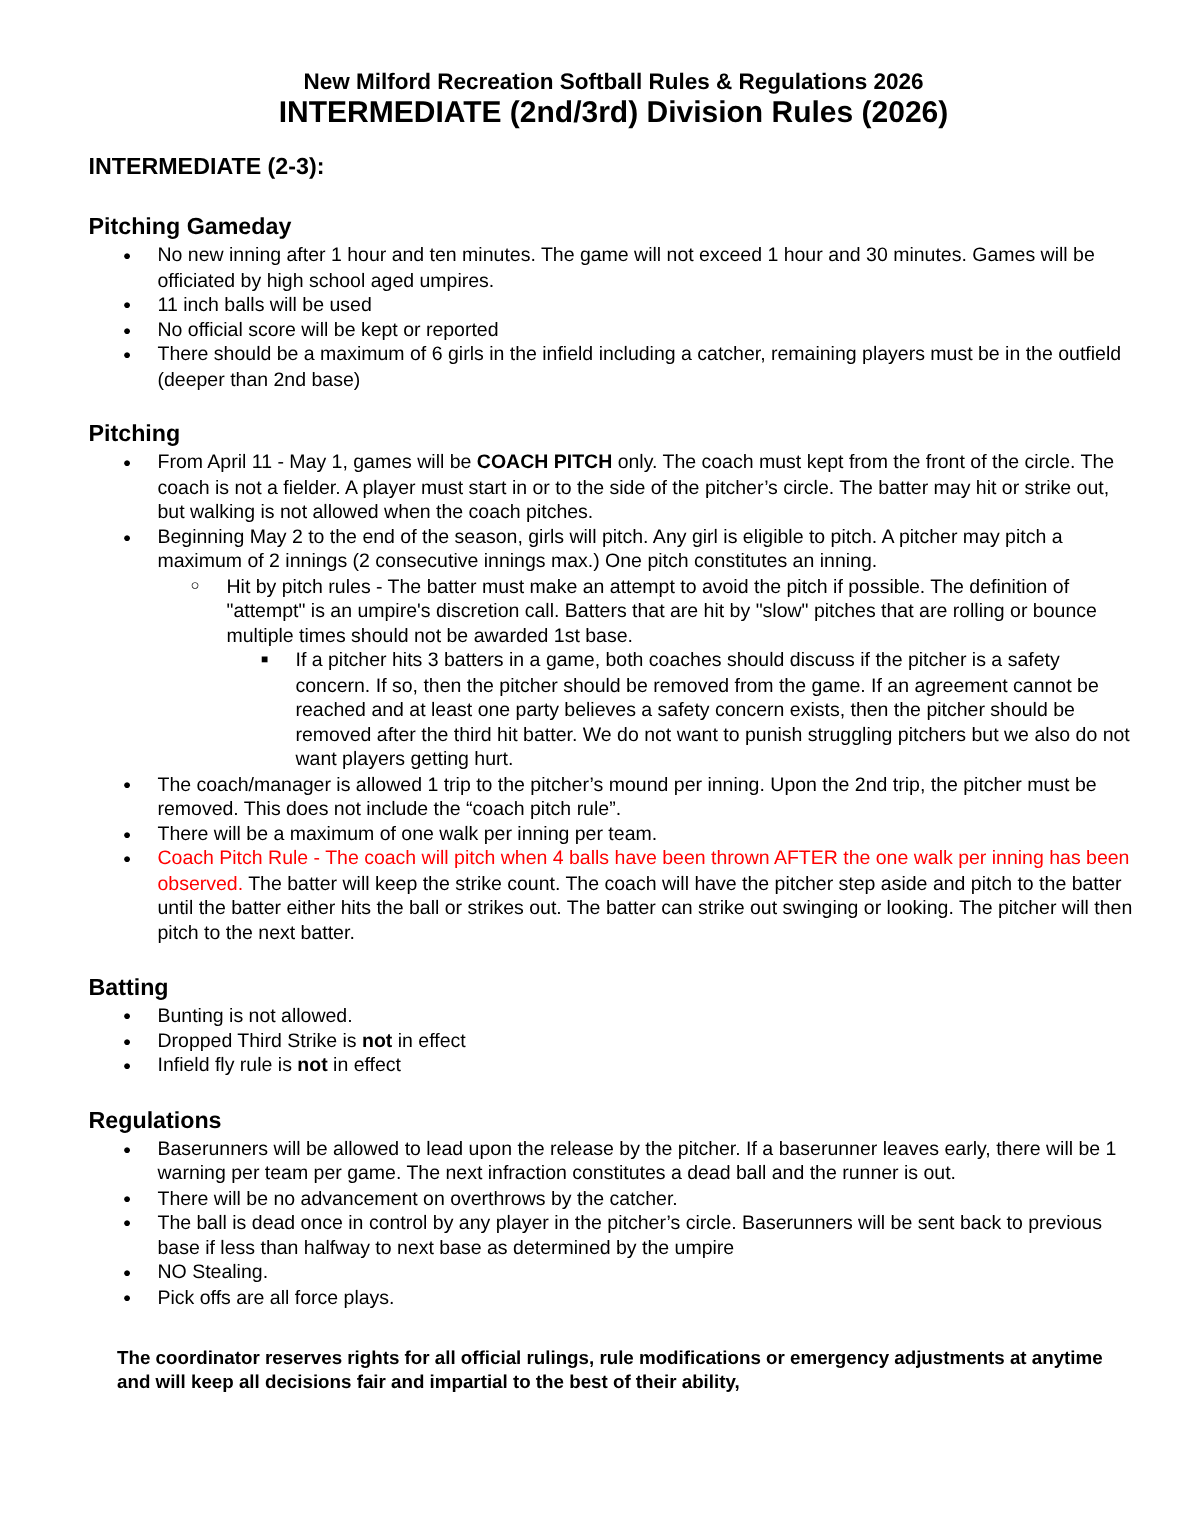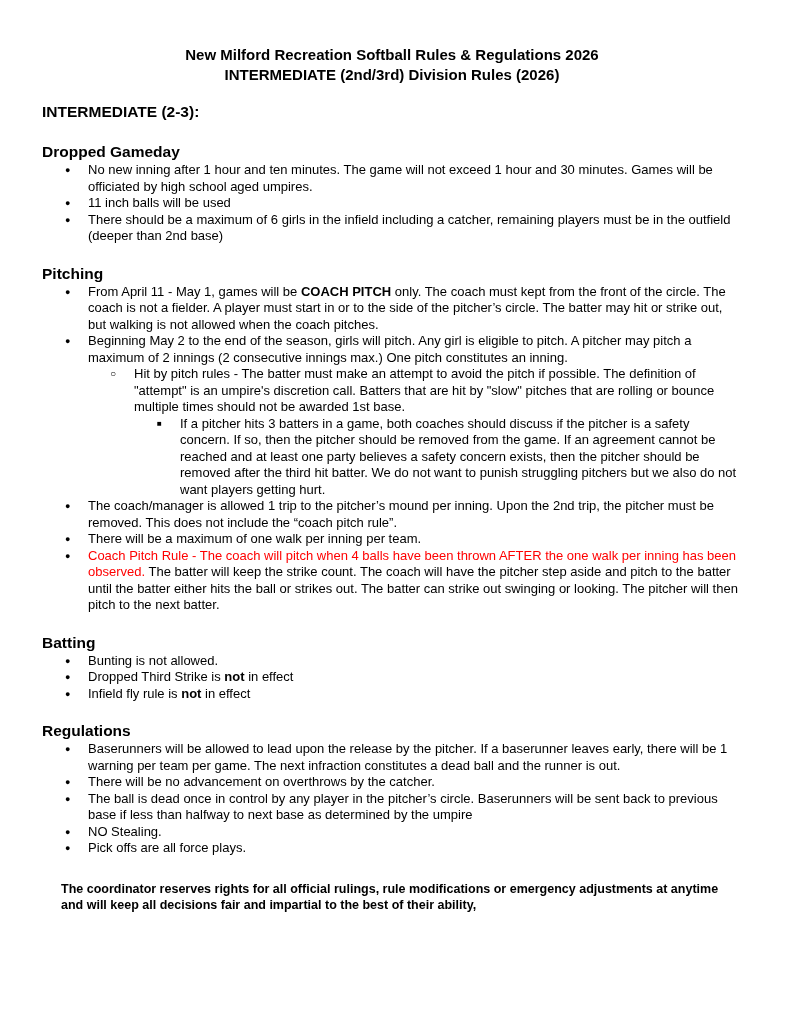--- a/index.html
+++ b/index.html
@@ -1,22 +1,22 @@
 <!DOCTYPE html>
 <html><head>
   <meta charset="utf-8">
   <style>
     html, body { margin: 0; padding: 0; background: #ffffff; }
     body {
       width: 791px; height: 1024px; position: relative; overflow: hidden;
       font-family: "Liberation Sans", sans-serif; color: #000;
     }
-    .page { position: absolute; left: 42px; top: 46px; width: 700px; }
+    .page { position: absolute; left: 59px; top: 46px; width: 700px; }
     .title1 { text-align: center; font-weight: bold; font-size: 15px; line-height: 18px; margin-left: 0; width: 700px; }
-    .title2 { text-align: center; font-weight: bold; font-size: 15px; line-height: 22px; width: 700px; }
+    .title2 { text-align: center; font-weight: bold; font-size: 20px; line-height: 22px; width: 700px; }
     .division { font-weight: bold; font-size: 15.5px; margin-top: 16px; line-height: 20px; }
     h2 { font-size: 15.5px; font-weight: bold; margin: 0; line-height: 20px; }
     .section { margin-top: 19px; }
     #sec-gameday { margin-top: 20px; }
     ul { margin: 0; padding: 0; list-style: none; }
     li { position: relative; font-size: 13px; line-height: 16.5px; }
     ul.l1 > li { padding-left: 46px; }
     ul.l1 > li::before {
       content: "\25CF"; position: absolute; left: 23px; top: 0; font-size: 9px;
     }
@@ -35,24 +35,25 @@
 </head>
 <body>
 
 <div class="page">
   <div class="title1">New Milford Recreation Softball Rules &amp; Regulations 2026</div>
   <div class="title2">INTERMEDIATE (2nd/3rd) Division Rules (2026)</div>
 
   <div class="division">INTERMEDIATE (2-3):</div>
 
   <div class="section" id="sec-gameday">
-    <h2>Dropped Gameday</h2>
+    <h2>Pitching Gameday</h2>
     <ul class="l1">
       <li>No new inning after 1 hour and ten minutes. The game will not exceed 1 hour and 30 minutes. Games will be officiated by high school aged umpires.</li>
       <li>11 inch balls will be used</li>
+      <li>No official score will be kept or reported</li>
       <li>There should be a maximum of 6 girls in the infield including a catcher, remaining players must be in the outfield (deeper than 2nd base)</li>
     </ul>
   </div>
 
   <div class="section">
     <h2>Pitching</h2>
     <ul class="l1">
       <li><span>From April 11 - May 1, games will be </span><b>COACH PITCH</b><span> only. The coach must kept from the front of the circle. The coach is not a fielder. A player must start in or to the side of the pitcher’s circle. The batter may hit or strike out, but walking is not allowed when the coach pitches.</span></li>
       <li>
         <span>Beginning May 2 to the end of the season, girls will pitch. Any girl is eligible to pitch. A pitcher may pitch a maximum of 2 innings (2 consecutive innings max.) One pitch constitutes an inning.</span>

